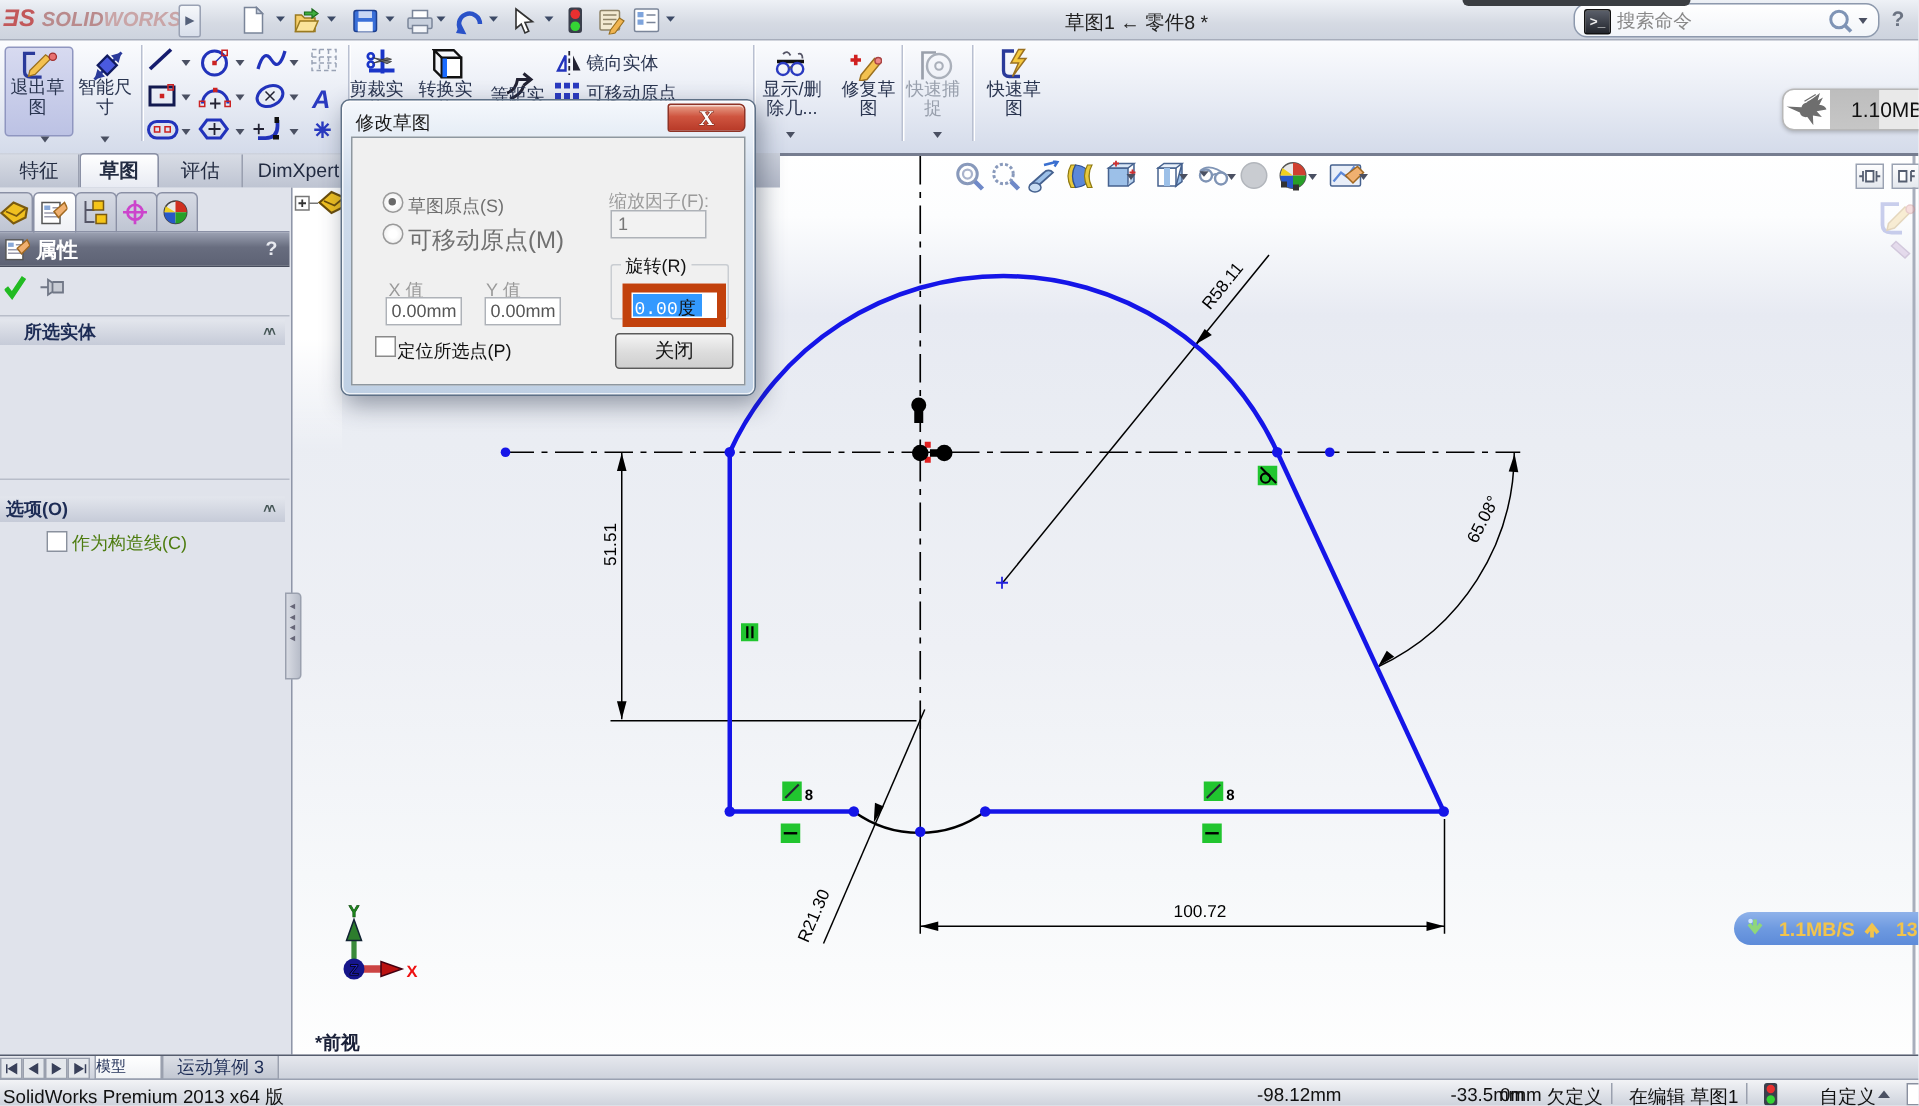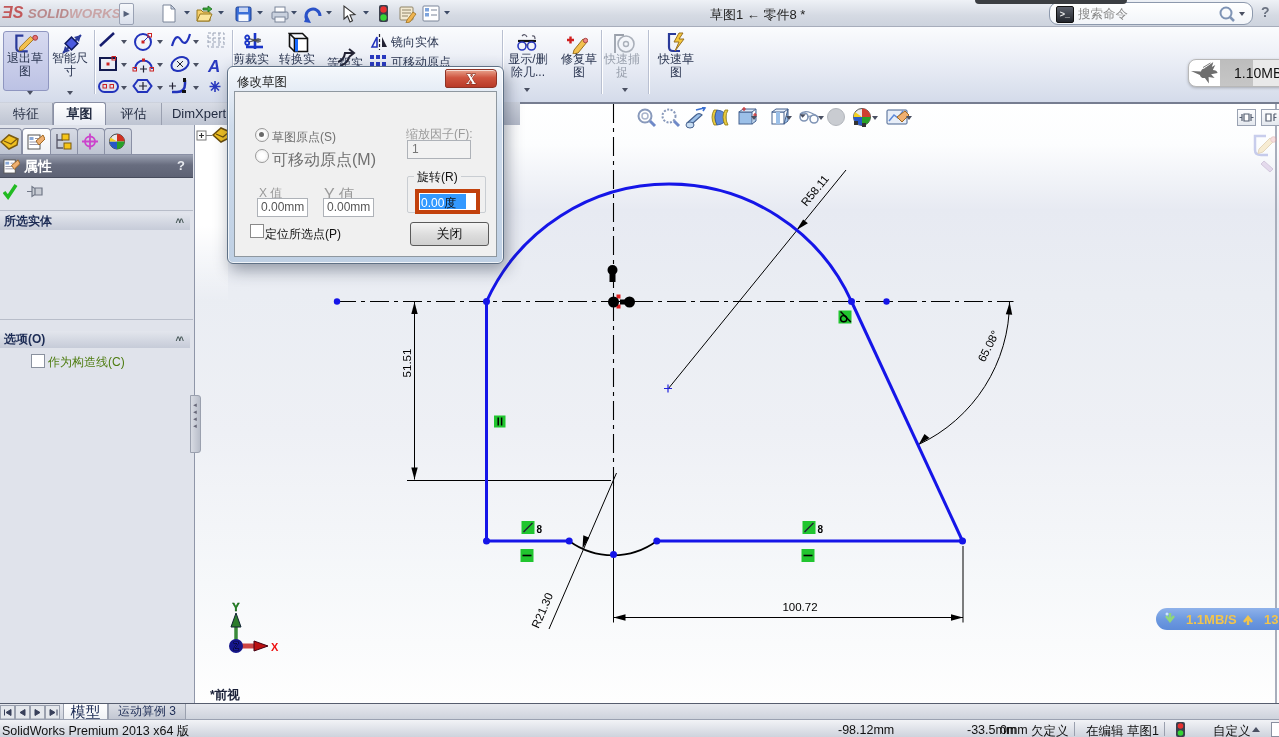--- a/index.html
+++ b/index.html
@@ -393,21 +393,21 @@
     <span style="position:absolute;left:24px;top:3px;font-size:14px;font-weight:bold;color:#fff;">属性</span>
     <span style="position:absolute;right:8px;top:3px;font-size:13px;font-weight:bold;color:#e8eaf0;">?</span>
   </div>
 
   <svg class="abs" style="left:3px;top:58px" width="48" height="17" viewBox="0 0 48 17">
     <path d="M1,9 l4,5 l8,-12" fill="none" stroke="#22bb22" stroke-width="3.5"></path>
     <path d="M24,8.5 h5 M29,3.5 v10 l3,-2 v-6 z M32,5 h7 v7 h-7" fill="#c8ccd4" stroke="#707786" stroke-width="1.2"></path>
   </svg>
   <div class="abs" style="left:0;top:85px;width:193px;height:1px;background:#b8bdc9;"></div>
 
-  <div class="sechdr" style="top:88px;"><span style="margin-left:4px;">所选实体</span><span class="chev" style="top:0px;">˄˄</span></div>
+  <div class="sechdr" style="top:88px;"><span style="margin-left:16px;">所选实体</span><span class="chev" style="top:0px;">˄˄</span></div>
   <div class="abs" style="left:0;top:194px;width:193px;height:1px;background:#b8bdc9;"></div>
 
   <div class="sechdr" style="top:206px;"><span style="margin-left:4px;">选项(O)</span><span class="chev" style="top:0px;">˄˄</span></div>
   <div class="abs" style="left:31px;top:229px;width:12px;height:12px;background:#fff;border:1px solid #8a919e;"></div>
   <div class="abs tx" style="left:48px;top:229px;font-size:12px;color:#4d7c0f;">作为构造线(C)</div>
 
   <div class="abs" style="left:190px;top:270px;width:9px;height:56px;background:linear-gradient(90deg,#d8dbe3,#b8bdc9);border:1px solid #9aa0ae;border-radius:0 3px 3px 0;">
     <div style="margin:6px 0 0 1px;color:#667;font-size:6px;line-height:7px;">◄<br>◄<br>◄<br>◄</div>
   </div>
 </div>
@@ -519,21 +519,21 @@
             <rect x="45.5" y="0.5" width="14" height="13.5" fill="#e4e7ec" stroke="#9aa0ae"></rect>
           </g>
       <g stroke="#39405a" stroke-width="1" fill="#39405a">
       <path d="M4.5,4.5 v6 M11,4.5 l-5,3 l5,3 z"></path>
             <path d="M25,4.5 l-5,3 l5,3 z"></path>
             <path d="M35,4.5 l5,3 l-5,3 z"></path>
             <path d="M50,4.5 l5,3 l-5,3 z M57,4.5 v6"></path>
     </g>
         </svg>
   </div>
-  <div class="abs" style="left:63px;top:0px;width:45px;height:16px;background:linear-gradient(#ffffff,#f0f2f5);border:1px solid #9aa0ae;border-top:none;box-sizing:border-box;font-size:15px;color:#1d2c55;text-align:center;line-height:15px;">模型</div>
+  <div class="abs" style="left:63px;top:0px;width:45px;height:16px;background:linear-gradient(#ffffff,#f0f2f5);border:1px solid #9aa0ae;border-top:none;box-sizing:border-box;font-size:10px;color:#1d2c55;line-height:15px;">模型</div>
   <div class="abs" style="left:108px;top:0px;width:78px;height:16px;background:linear-gradient(#dcdfe6,#c2c7d2);border:1px solid #9aa0ae;border-top:none;box-sizing:border-box;font-size:12px;color:#1d2c55;text-align:center;line-height:15px;">运动算例 3</div>
 </div>
 
 <div id="status" class="abs" style="z-index:4">
   <div class="abs tx" style="left:2px;top:3px;">SolidWorks Premium 2013 x64 版</div>
   <div class="abs tx" style="left:838px;top:3px;">-98.12mm</div>
   <div class="abs tx" style="left:927px;top:3px;margin-left:40px;">-33.5mm</div>
   <div class="abs tx" style="left:1000px;top:3px;">0mm</div>
   <div class="abs tx" style="left:1031px;top:3px;">欠定义</div>
   <div class="abs" style="left:1074px;top:2px;width:1px;height:14px;background:#9aa0ae;"></div>
@@ -558,29 +558,29 @@
   </div>
   <div id="dlgclient">
     <div class="abs" style="left:20px;top:36px;width:12px;height:12px;border:1px solid #9a9a9a;border-radius:50%;background:radial-gradient(#fff 30%,#e8e8e8);"></div>
     <div class="abs" style="left:23.5px;top:39.5px;width:5px;height:5px;border-radius:50%;background:#6a6a6a;"></div>
     <div class="abs tx" style="left:37px;top:37px;font-size:12px;color:#707070;">草图原点(S)</div>
     <div class="abs" style="left:20px;top:57px;width:12px;height:12px;border:1px solid #9a9a9a;border-radius:50%;background:radial-gradient(#fff 30%,#e8e8e8);"></div>
     <div class="abs tx" style="left:37px;top:58px;font-size:16px;color:#707070;">可移动原点(M)</div>
     <div class="abs tx" style="left:171px;top:34px;font-size:12px;color:#9a9a9a;">缩放因子(F):</div>
     <div class="fld" style="left:172px;top:48px;width:62px;height:17px;background:#f2f2f2;color:#777;"><span style="margin-left:4px;line-height:16px;">1</span></div>
     <div class="abs tx" style="left:24px;top:93px;font-size:12px;color:#9a9a9a;">X 值</div>
-    <div class="abs tx" style="left:89px;top:93px;font-size:16px;color:#9a9a9a;">Y 值</div>
+    <div class="abs tx" style="left:89px;top:93px;font-size:12px;color:#9a9a9a;">Y 值</div>
     <div class="fld" style="left:22px;top:106px;width:49px;height:17px;"><span style="margin-left:3px;line-height:16px;color:#555;">0.00mm</span></div>
     <div class="fld" style="left:88px;top:106px;width:49px;height:17px;"><span style="margin-left:3px;line-height:16px;color:#555;">0.00mm</span></div>
     <div class="abs" style="left:15px;top:132px;width:12px;height:12px;background:#fff;border:1px solid #8a8a8a;"></div>
     <div class="abs tx" style="left:30px;top:134px;font-size:12px;color:#111;">定位所选点(P)</div>
     <div class="grp" style="left:172px;top:84px;width:77px;height:35px;">
       <div class="grplab tx" style="color:#111;">旋转(R)</div>
     </div>
-    <div class="fld" style="left:180px;top:97px;width:57px;height:17px;border:4px solid #c2410c;">
+    <div class="fld" style="left:180px;top:97px;width:57px;height:17px;border:6px solid #c2410c;font-family:Liberation Mono, monospace;">
       <span style="position:absolute;left:1px;top:1px;bottom:1px;width:46px;background:#3399ff;"></span>
       <span style="position:absolute;left:2px;top:2px;font-size:12px;color:#fff;">0.00<span style="color:#111;">度</span></span>
     </div>
     <div class="abs" style="left:175px;top:130px;width:77px;height:22px;background:linear-gradient(#f4f4f4,#dcdcdc 55%,#cfcfcf);border:1px solid #5a5a5a;border-radius:3px;font-size:13px;color:#111;text-align:center;line-height:21px;">关闭</div>
   </div>
 </div>
 
 
 </div>
 

